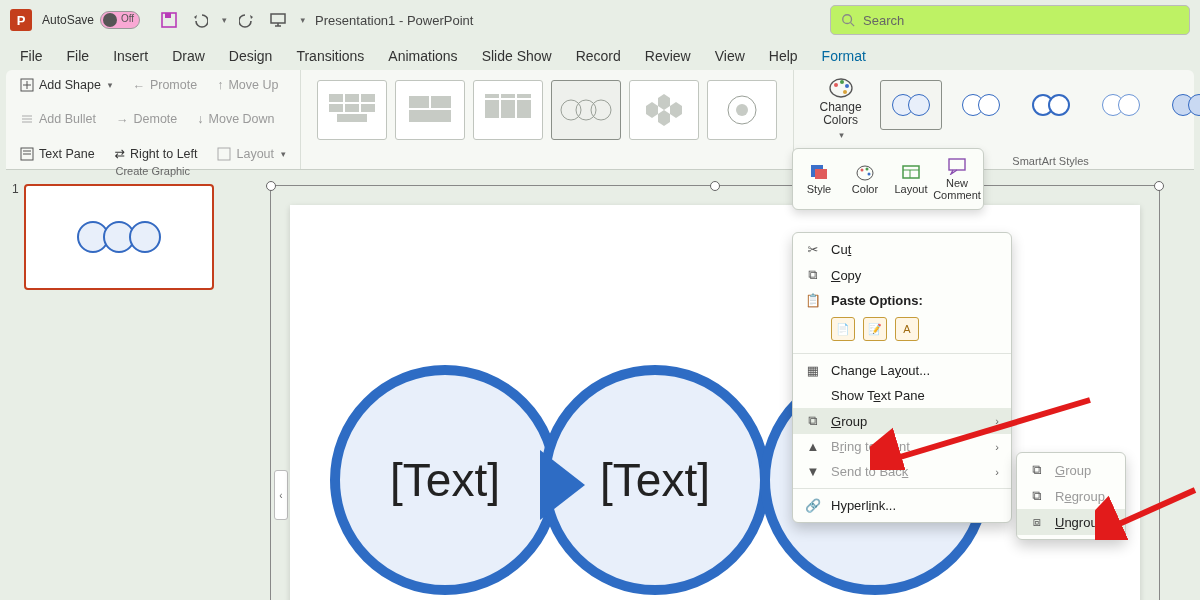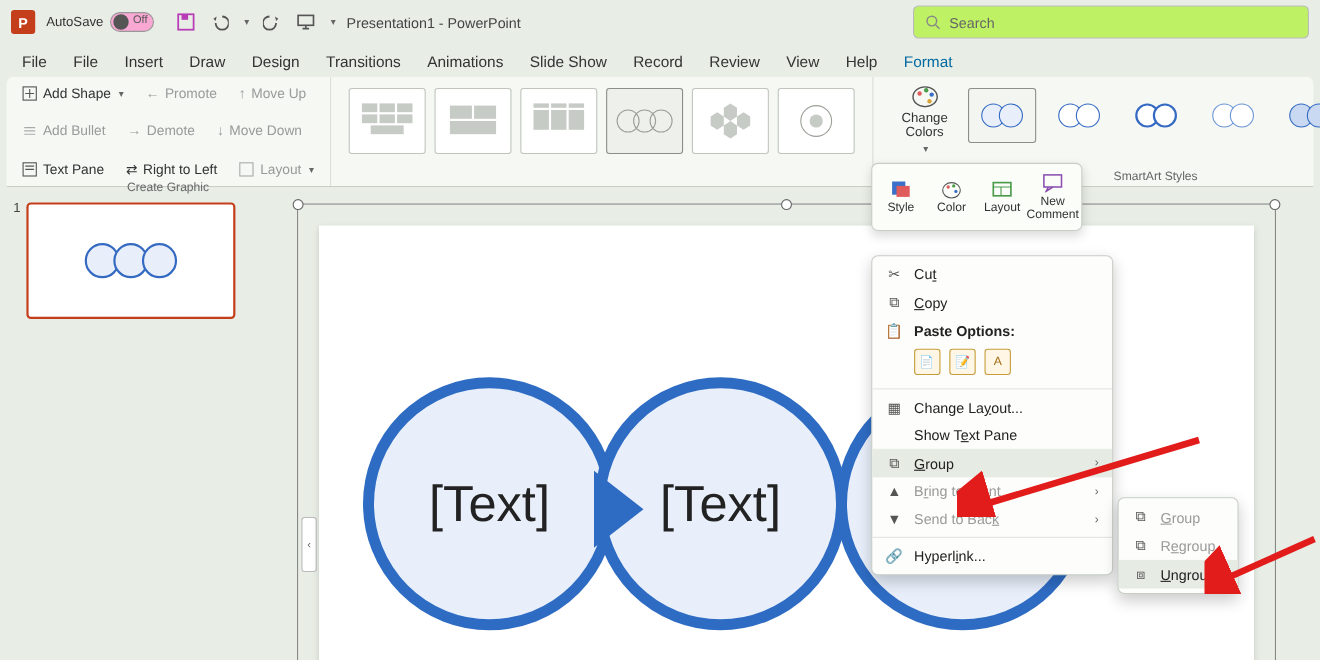--- a/index.html
+++ b/index.html
@@ -41,21 +41,21 @@
   .thumb-num { font-size:12px; color:#444; position:absolute; margin-top:-2px; margin-left:2px; }
   .thumb { width:190px; height:106px; background:#fff; border:2px solid #c43e1c; border-radius:4px; margin-left:14px; display:flex; align-items:center; justify-content:center; }
   .thumb .mini { display:flex; }
   .thumb .mini .mc { width:32px; height:32px; border-radius:50%; border:2px solid #346ac2; background:#e8effa; margin-left:-6px; }
   .thumb .mini .mc:first-child{margin-left:0;}
   .editor { flex:1; position:relative; }
   .slide-sel { position:absolute; left:40px; top:15px; right:40px; bottom:-50px; border:1px solid #888; }
   .sel-handle { position:absolute; width:10px; height:10px; background:#fff; border:1px solid #666; border-radius:50%; }
   .sh-tl{left:-5px;top:-5px;} .sh-tm{left:50%;top:-5px;margin-left:-5px;} .sh-tr{right:-5px;top:-5px;}
   .slide { position:absolute; left:60px; top:35px; right:60px; bottom:-30px; background:#fff; box-shadow:0 2px 6px rgba(0,0,0,.15); overflow:hidden; }
-  .smartart { position:absolute; left:40px; top:138px; display:flex; align-items:center; }
+  .smartart { position:absolute; left:40px; top:160px; display:flex; align-items:center; }
   .sa-circle { width:230px; height:230px; border-radius:50%; border:10px solid #2e6cc4; background:#e8effa; display:flex; align-items:center; justify-content:center; font-size:46px; color:#222; margin-left:-20px; position:relative; }
   .sa-circle:first-child{margin-left:0;}
   .sa-arrow { position:absolute; right:-35px; top:50%; margin-top:-30px; width:0; height:0; border-left:45px solid #2e6cc4; border-top:35px solid transparent; border-bottom:35px solid transparent; z-index:2; }
   .collapse-handle { position:absolute; left:44px; top:300px; width:14px; height:50px; background:#fff; border:1px solid #bbb; border-radius:3px; display:flex; align-items:center; justify-content:center; font-size:10px; color:#666; }
   
   .mini-toolbar { position:absolute; left:792px; top:148px; background:#fbfdf9; border:1px solid #c8cec6; border-radius:6px; box-shadow:0 4px 10px rgba(0,0,0,.15); display:flex; padding:4px; gap:2px; z-index:20; }
   .mini-btn { width:44px; display:flex; flex-direction:column; align-items:center; justify-content:center; font-size:11px; color:#333; padding:4px 2px; gap:2px; cursor:pointer; text-align:center; line-height:1.1; }
   
   .ctx-menu { position:absolute; left:792px; top:232px; width:220px; background:#fdfefb; border:1px solid #c8cec6; border-radius:6px; box-shadow:0 6px 14px rgba(0,0,0,.2); z-index:20; padding:4px 0; font-size:13px; }
   .ctx-search { margin:6px 8px 8px; height:26px; border:1px solid #c8cec6; border-radius:3px; padding:0 8px; font-size:12.5px; color:#888; display:flex; align-items:center; background:#fff; }

